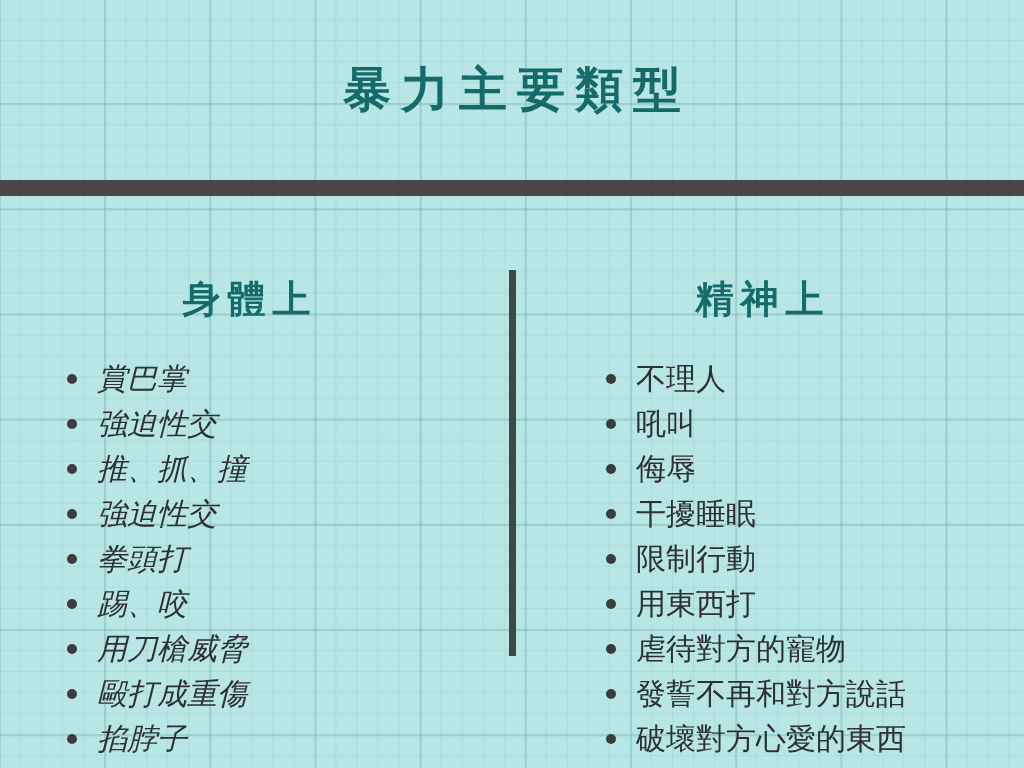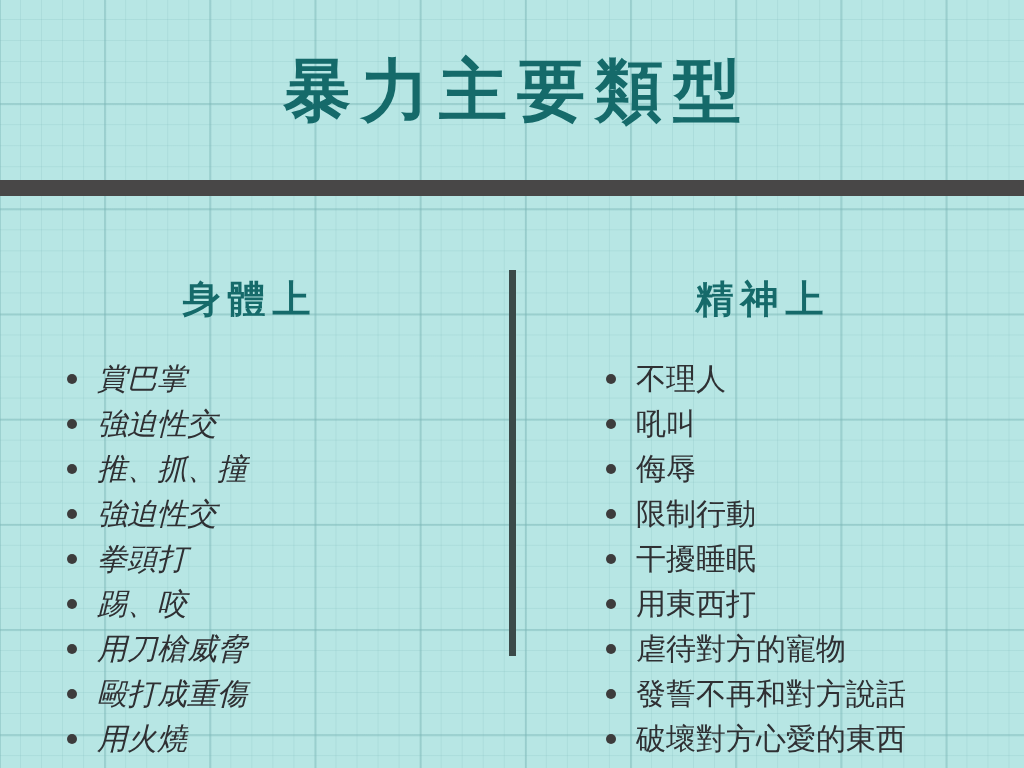--- a/index.html
+++ b/index.html
@@ -36,21 +36,21 @@
     position: absolute;
     left: 0;
     top: 0;
     width: 1024px;
     height: 180px;
     display: flex;
     align-items: center;
     justify-content: center;
   }
   #title-text {
-    font-size: 68px;
+    font-size: 48px;
     font-weight: bold;
     color: #156a6a;
     letter-spacing: 10px;
     text-indent: 10px;
     line-height: 1;
     white-space: nowrap;
   }
 
   
   #divider-bar {
@@ -175,20 +175,24 @@
         <li class="list-item">
           <span class="bullet-icon"></span>
           <span>用刀槍威脅</span>
         </li>
         <li class="list-item">
           <span class="bullet-icon"></span>
           <span>毆打成重傷</span>
         </li>
         <li class="list-item">
           <span class="bullet-icon"></span>
+          <span>掐脖子</span>
+        </li>
+        <li class="list-item">
+          <span class="bullet-icon"></span>
           <span>用火燒</span>
         </li>
       </ul>
     </div>
 
     <div class="column" id="column-mental">
       <div class="column-header">精神上</div>
       <ul class="item-list">
         <li class="list-item">
           <span class="bullet-icon"></span>
@@ -197,25 +201,25 @@
         <li class="list-item">
           <span class="bullet-icon"></span>
           <span>吼叫</span>
         </li>
         <li class="list-item">
           <span class="bullet-icon"></span>
           <span>侮辱</span>
         </li>
         <li class="list-item">
           <span class="bullet-icon"></span>
+          <span>干擾睡眠</span>
+        </li>
+        <li class="list-item">
+          <span class="bullet-icon"></span>
           <span>限制行動</span>
-        </li>
-        <li class="list-item">
-          <span class="bullet-icon"></span>
-          <span>干擾睡眠</span>
         </li>
         <li class="list-item">
           <span class="bullet-icon"></span>
           <span>用東西打</span>
         </li>
         <li class="list-item">
           <span class="bullet-icon"></span>
           <span>虐待對方的寵物</span>
         </li>
         <li class="list-item">

